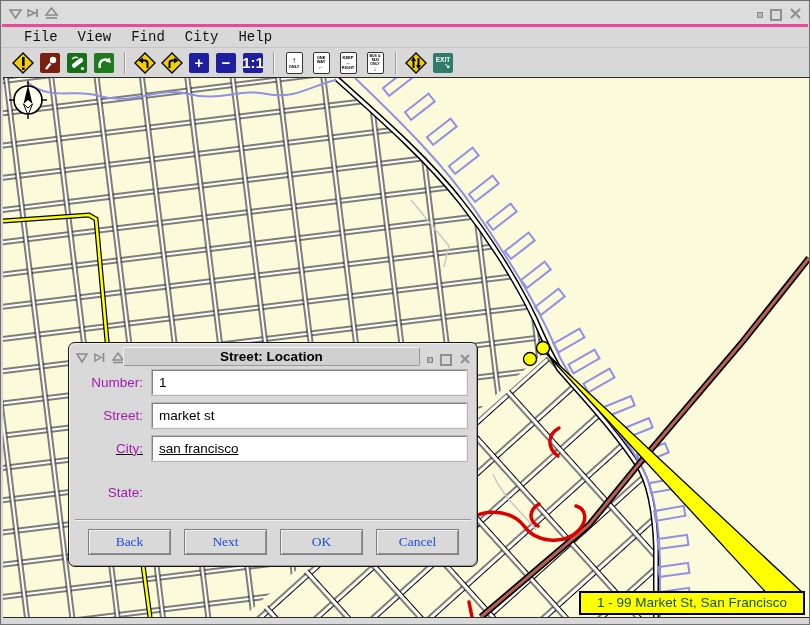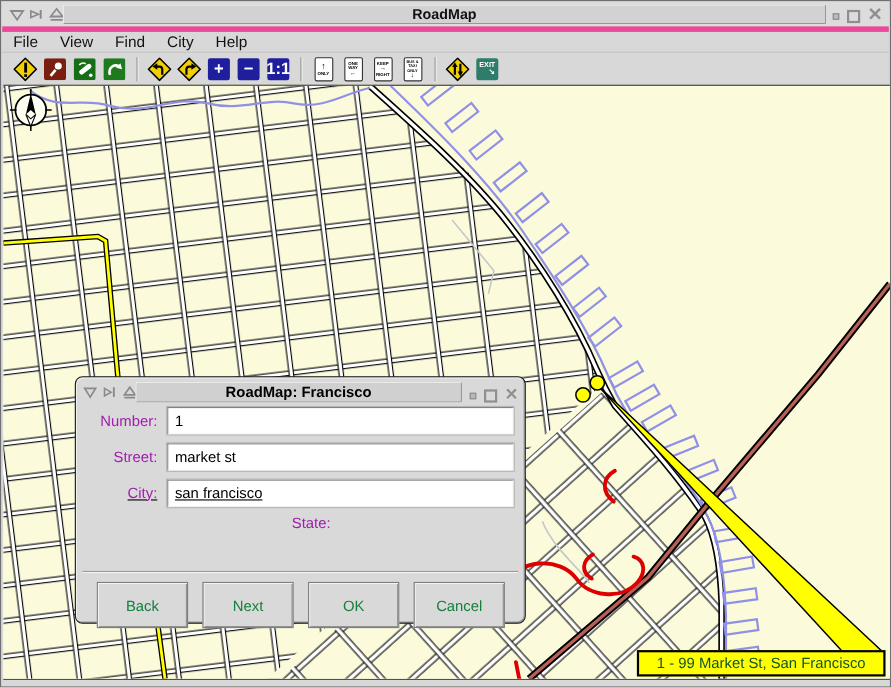--- a/index.html
+++ b/index.html
@@ -14,21 +14,21 @@
   .wm-glyph { width:15px; height:14px; display:inline-block; }
   .title-plate { position:absolute; left:55px; right:57px; top:2px; height:18px;
                  background:#d2d2d2; border:1px solid; border-color:#f1f1f1 #979797 #979797 #f1f1f1;
                  border-radius:2px; text-align:center; font-weight:bold; font-size:13px; line-height:16px; color:#111; }
   .wm-right { position:absolute; right:6px; top:4px; display:flex; align-items:center; gap:7px; }
   .ctl-dot { width:6px; height:6px; background:#b9b9b9; border:1px solid #8a8a8a; }
   .ctl-max { width:12px; height:12px; border:2px solid #8f8f8f; background:transparent; }
 
   
   .menubar { position:absolute; left:1px; right:1px; top:23px; height:23px; background:#d8d8d8;
-             border-top:5px solid #ec4899; display:flex; align-items:center; padding-left:0; }
+             border-top:3px solid #ec4899; display:flex; align-items:center; padding-left:12px;font-family:Liberation Mono, monospace; }
   .menu-item { font-size:14px; color:#111; padding:2px 10px; cursor:default; }
 
   
   .toolbar { position:absolute; left:1px; right:1px; top:46px; height:30px; background:#d8d8d8;
              border-top:1px solid #c4c4c4; display:flex; align-items:center; padding-left:10px; }
   .tb-btn { width:22px; height:22px; margin-right:5px; display:flex; align-items:center; justify-content:center; }
   .tb-sep { width:2px; height:22px; margin:0 8px 0 4px; border-left:1px solid #9a9a9a; border-right:1px solid #f2f2f2; }
   .sq { width:20px; height:20px; display:flex; align-items:center; justify-content:center;
         color:#fff; font-weight:bold; border-radius:2px; }
   .sq-blue { background:#1f1f9e; font-size:15px; }
@@ -59,23 +59,23 @@
   .dlg-plate { position:absolute; left:50px; right:53px; top:1px; height:19px;
                background:#d0d0d0; border:1px solid; border-color:#f1f1f1 #979797 #979797 #f1f1f1;
                border-radius:2px; text-align:center; font-weight:bold; font-size:13.5px; line-height:17px; }
   .dlg-row { position:absolute; left:8px; right:10px; height:26px; display:flex; align-items:center; }
   .dlg-label { width:66px; text-align:right; font-size:13.5px; color:#a21caf; margin-right:9px; }
   .dlg-input { flex:1; height:25px; background:#fff; border:1px solid; border-color:#828282 #f2f2f2 #f2f2f2 #828282;
                outline:1px solid #b5b5b5; font-family:"Liberation Sans",sans-serif; font-size:13.5px; padding:0 6px; color:#000; }
   .dlg-sep { position:absolute; left:6px; right:6px; top:176px; height:2px;
              border-top:1px solid #9a9a9a; border-bottom:1px solid #f2f2f2; }
   .dlg-buttons { position:absolute; left:19px; top:186px; width:372px; display:flex; gap:13px; }
-  .dlg-btn { width:83px; height:42px; background:#d9d9d9; border:1px solid #7f7f7f;
+  .dlg-btn { width:83px; height:26px; background:#d9d9d9; border:1px solid #7f7f7f;
              box-shadow:inset 1px 1px 0 #f2f2f2, inset -1px -1px 0 #929292;
-             font-family:Liberation Sans, sans-serif; font-size:13.5px; color:#15803d; }
+             font-family:Liberation Serif, serif; font-size:13.5px; color:#1d4ed8; }
 </style>
 </head>
 <body>
 
 <div class="window">
 
   <div class="titlebar">
     <div class="wm-left">
       <span class="wm-glyph">
         <svg width="15" height="14">
@@ -88,21 +88,20 @@
             <line x1="11" y1="3" x2="11" y2="11" stroke="#8a8a8a" stroke-width="1.8"></line>
           </svg>
       </span>
       <span class="wm-glyph">
         <svg width="15" height="14">
             <polygon points="2,9 13,9 7.5,2" fill="none" stroke="#8a8a8a" stroke-width="1.6"></polygon>
             <line x1="2" y1="12" x2="13" y2="12" stroke="#8a8a8a" stroke-width="1.6"></line>
           </svg>
       </span>
     </div>
-    <div class="title-plate">RoadMap</div>
     <div class="wm-right">
       <span class="ctl-dot"></span>
       <span class="ctl-max"></span>
       <span>
         <svg width="13" height="13">
             <line x1="2" y1="2" x2="11" y2="11" stroke="#8f8f8f" stroke-width="2.2"></line>
             <line x1="11" y1="2" x2="2" y2="11" stroke="#8f8f8f" stroke-width="2.2"></line>
           </svg>
       </span>
     </div>
@@ -336,21 +335,21 @@
               <line x1="10.5" y1="2" x2="10.5" y2="11" stroke="#8a8a8a" stroke-width="1.7"></line>
             </svg>
         </span>
         <span class="wm-glyph">
           <svg width="14" height="13">
               <polygon points="2,9 12,9 7,2" fill="none" stroke="#8a8a8a" stroke-width="1.5"></polygon>
               <line x1="2" y1="11.5" x2="12" y2="11.5" stroke="#8a8a8a" stroke-width="1.5"></line>
             </svg>
         </span>
       </div>
-      <div class="dlg-plate">RoadMap: Francisco</div>
+      <div class="dlg-plate">Street: Location</div>
       <div class="wm-right" style="right:2px; top:5px;">
         <span class="ctl-dot"></span>
         <span class="ctl-max"></span>
         <span>
           <svg width="12" height="12">
               <line x1="2" y1="2" x2="10" y2="10" stroke="#8f8f8f" stroke-width="2"></line>
               <line x1="10" y1="2" x2="2" y2="10" stroke="#8f8f8f" stroke-width="2"></line>
             </svg>
         </span>
       </div>
@@ -361,21 +360,21 @@
       <input class="dlg-input" type="text" value="1" style="">
     </div>
     <div class="dlg-row" style="top:59px;">
       <span class="dlg-label">Street:</span>
       <input class="dlg-input" type="text" value="market st" style="">
     </div>
     <div class="dlg-row" style="top:92px;text-decoration:underline;">
       <span class="dlg-label">City:</span>
       <input class="dlg-input" type="text" value="san francisco" style="">
     </div>
-    <div class="dlg-row" style="top:125px;flex-direction:column;">
+    <div class="dlg-row" style="top:136px;">
       <span class="dlg-label">State:</span>
     </div>
 
     <div class="dlg-sep"></div>
 
     <div class="dlg-buttons">
       <button class="dlg-btn">Back</button>
       <button class="dlg-btn">Next</button>
       <button class="dlg-btn">OK</button>
       <button class="dlg-btn">Cancel</button>

